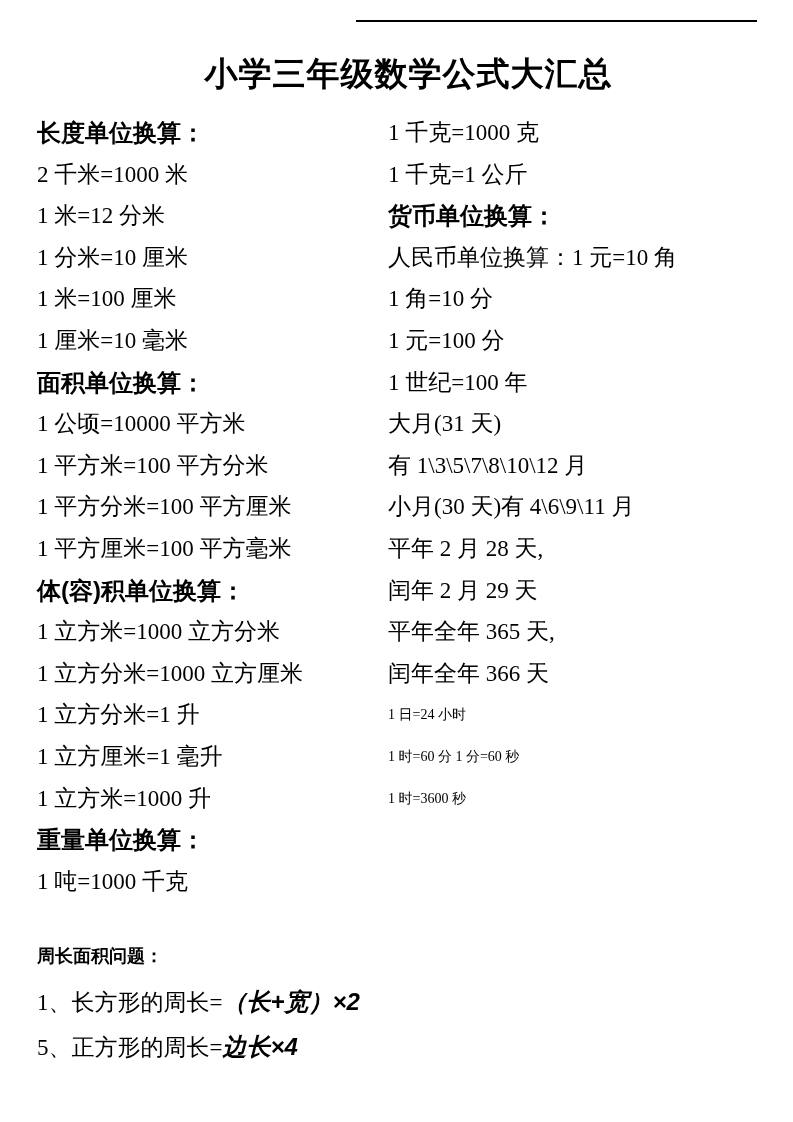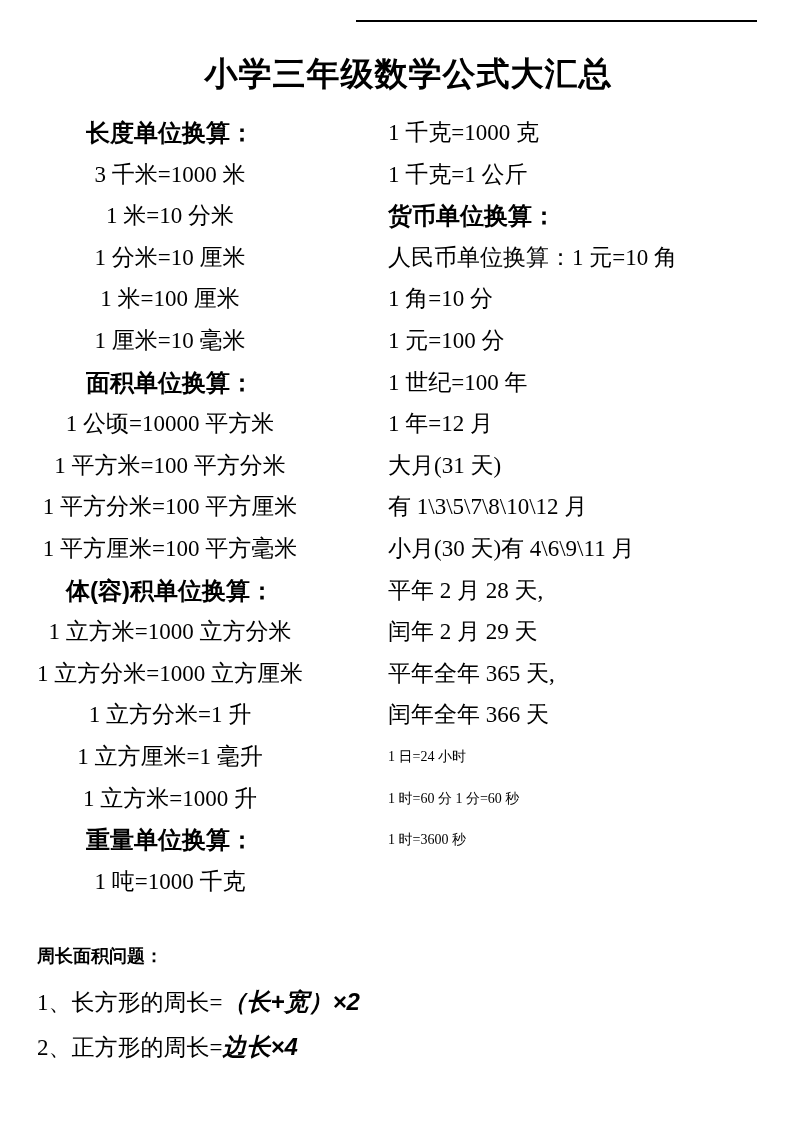--- a/index.html
+++ b/index.html
@@ -35,21 +35,21 @@
     font-weight: bold;
     font-size: 33px;
     line-height: 48px;
     letter-spacing: 1px;
   }
   .col {
     position: absolute;
     top: 112px;
     white-space: nowrap;
   }
-  .col.left  { left: 37px; text-align: center; }
+  .col.left  { left: 37px; }
   .col.right { left: 388px; }
   .line {
     height: 41.6px;
     line-height: 41.6px;
     font-size: 23px;
     white-space: nowrap;
   }
   .line.h {
     font-family: "Liberation Sans", sans-serif;
     font-weight: bold;
@@ -82,22 +82,22 @@
 <body>
 
 <div class="page">
 
   <div class="top-rule"></div>
 
   <h1 class="title">小学三年级数学公式大汇总</h1>
 
   <div class="col left">
     <div class="line h">长度单位换算：</div>
-    <div class="line">3 千米=1000 米</div>
-    <div class="line">1 米=10 分米</div>
+    <div class="line">2 千米=1000 米</div>
+    <div class="line">1 米=12 分米</div>
     <div class="line">1 分米=10 厘米</div>
     <div class="line">1 米=100 厘米</div>
     <div class="line">1 厘米=10 毫米</div>
     <div class="line h">面积单位换算：</div>
     <div class="line">1 公顷=10000 平方米</div>
     <div class="line">1 平方米=100 平方分米</div>
     <div class="line">1 平方分米=100 平方厘米</div>
     <div class="line">1 平方厘米=100 平方毫米</div>
     <div class="line h">体(容)积单位换算：</div>
     <div class="line">1 立方米=1000 立方分米</div>
@@ -110,32 +110,31 @@
   </div>
 
   <div class="col right">
     <div class="line">1 千克=1000 克</div>
     <div class="line">1 千克=1 公斤</div>
     <div class="line h">货币单位换算：</div>
     <div class="line">人民币单位换算：1 元=10 角</div>
     <div class="line">1 角=10 分</div>
     <div class="line">1 元=100 分</div>
     <div class="line">1 世纪=100 年</div>
-    <div class="line">1 年=12 月</div>
     <div class="line">大月(31 天)</div>
     <div class="line">有 1\3\5\7\8\10\12 月</div>
     <div class="line">小月(30 天)有 4\6\9\11 月</div>
     <div class="line">平年 2 月 28 天,</div>
     <div class="line">闰年 2 月 29 天</div>
     <div class="line">平年全年 365 天,</div>
     <div class="line">闰年全年 366 天</div>
     <div class="line small">1 日=24 小时</div>
     <div class="line small">1 时=60 分 1 分=60 秒</div>
     <div class="line small">1 时=3600 秒</div>
   </div>
 
   <div class="bottom">
     <div class="line h">周长面积问题：</div>
     <div class="line formula"><span>1、长方形的周长=</span><span class="bold">（长+宽）×2</span></div>
-    <div class="line formula"><span>2、正方形的周长=</span><span class="bold">边长×4</span></div>
+    <div class="line formula"><span>5、正方形的周长=</span><span class="bold">边长×4</span></div>
   </div>
 
 </div>
 
 </body></html>

